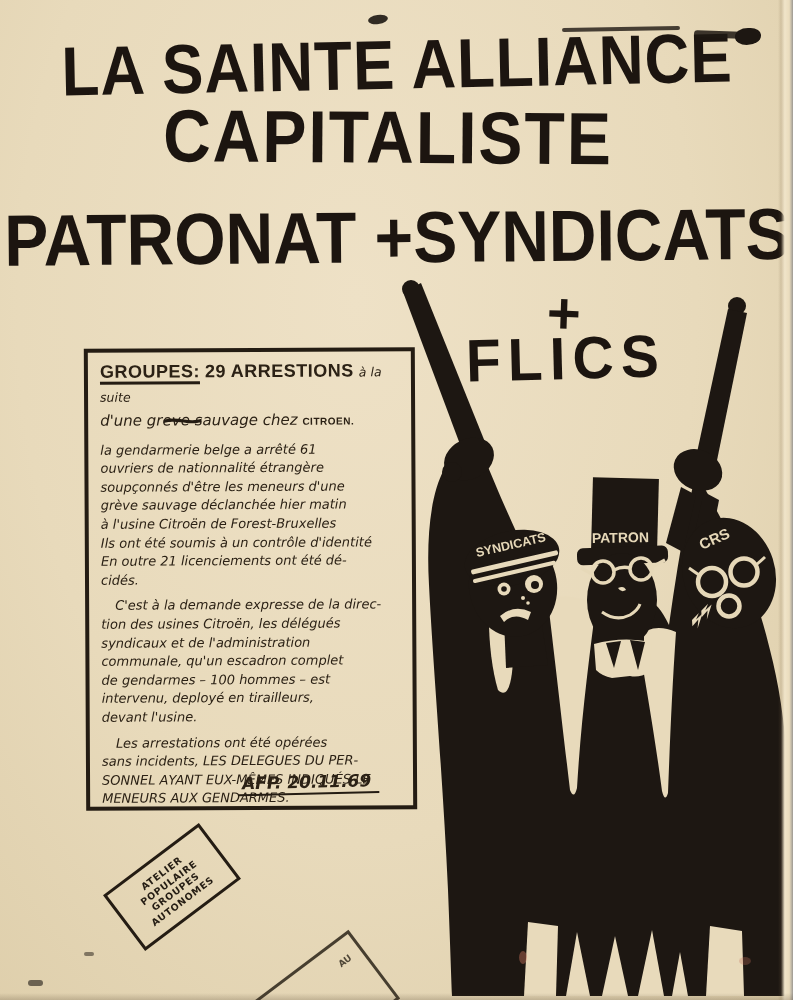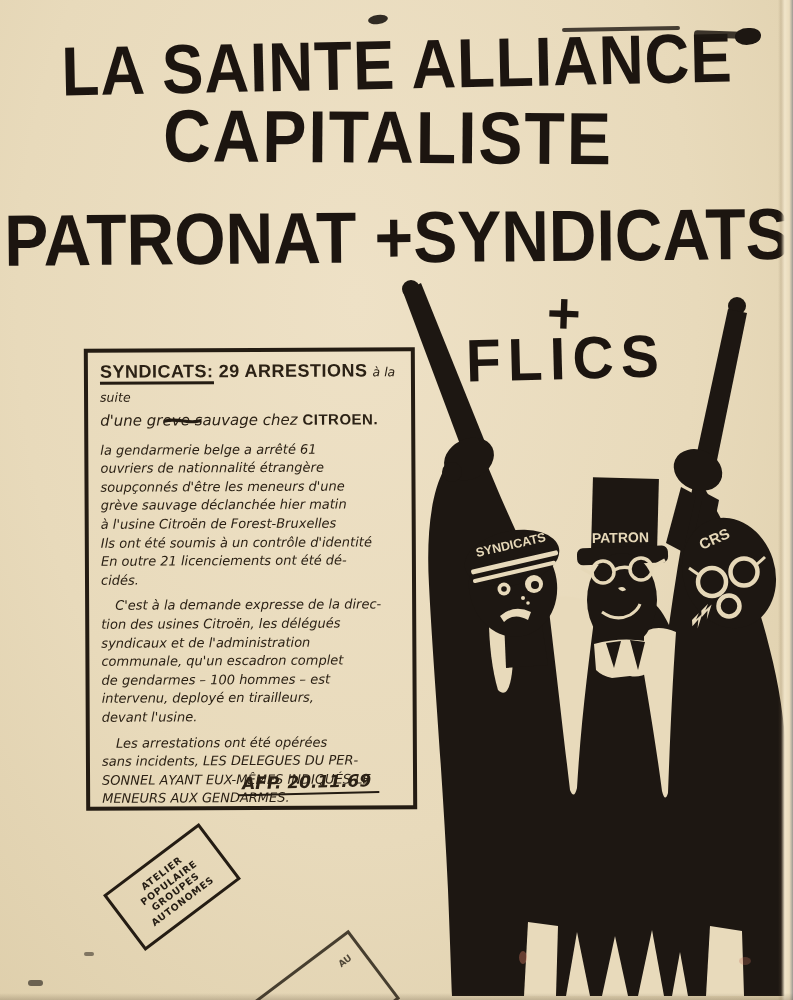--- a/index.html
+++ b/index.html
@@ -24,21 +24,21 @@
   .newsbox{
     position:absolute;left:85px;top:348px;width:331px;height:462px;
     border:4px solid #241c13;box-sizing:border-box;padding:7px 8px 6px 12px;
     transform:rotate(-.3deg);color:#2b2115;
   }
   .nb-head{font-size:18px;line-height:1.35;}
   .kicker{font-weight:bold;border-bottom:3px solid #241c13;letter-spacing:.5px;}
   .kicker2{font-weight:bold;letter-spacing:.5px;}
   .ksmall{font:italic 12.5px "DejaVu Sans",sans-serif;}
   .nb-sub{font:italic 15px "DejaVu Sans",sans-serif;margin-top:3px;}
-  .brand{font-weight:bold;font-style:normal;font-family:"Liberation Sans",sans-serif;font-size:15px;letter-spacing:.5px;}
+  .brand{font-weight:bold;font-style:normal;font-family:"Liberation Sans",sans-serif;font-size:10px;letter-spacing:.5px;}
   .squiggle{position:absolute;left:88px;top:56px;font-size:22px;font-weight:bold;
     transform:scaleX(3.4) scaleY(1.4);color:#241c13;}
   .para{font:italic 13px/18.6px "DejaVu Sans",sans-serif;color:#2b2115;margin:0;}
   .p1{margin-top:12px;}
   .p2,.p3{margin-top:7px;text-indent:14px;}
   .afp{position:absolute;left:148px;top:420px;font:bold italic 17px "DejaVu Sans",sans-serif;
     border-bottom:2.5px solid #241c13;padding:0 8px 1px 4px;transform:rotate(-1deg);}
   
   .figures{position:absolute;left:0;top:0;}
   .ink{fill:#1d1712;}
@@ -168,21 +168,21 @@
       <path fill="none" stroke="#e6d8b8" stroke-width="3" d="M756,565 L765,557"></path>
       <g class="paper" transform="translate(692,620) rotate(-22)">
         <polygon points="0,0 9,-4 4,1 12,-2 2,10 6,2 -2,6"></polygon>
         <polygon points="12,-5 21,-9 16,-4 24,-7 14,5 18,-3 10,1"></polygon>
       </g>
     </g>
   </svg>
 
   <div class="newsbox">
     <div class="nb-head">
-      <span class="kicker">SYNDICATS:</span>
+      <span class="kicker">GROUPES:</span>
       <span class="kicker2">29 ARRESTIONS</span>
       <span class="ksmall">à la suite</span>
       <div class="nb-sub">
         <span>d'une greve sauvage chez</span>
         <span class="brand">CITROEN.</span>
       </div>
     </div>
     <div class="squiggle">~</div>
     <p class="para p1">la gendarmerie belge a arrêté 61<br>ouvriers de nationnalité étrangère<br>soupçonnés d'être les meneurs d'une<br>grève sauvage déclanchée hier matin<br>à l'usine Citroën de Forest-Bruxelles<br>Ils ont été soumis à un contrôle d'identité<br>En outre 21 licenciements ont été dé-<br>cidés.</p>
     <p class="para p2">C'est à la demande expresse de la direc-<br>tion des usines Citroën, les délégués<br>syndicaux et de l'administration<br>communale, qu'un escadron complet<br>de gendarmes – 100 hommes – est<br>intervenu, deployé en tirailleurs,<br>devant l'usine.</p>

